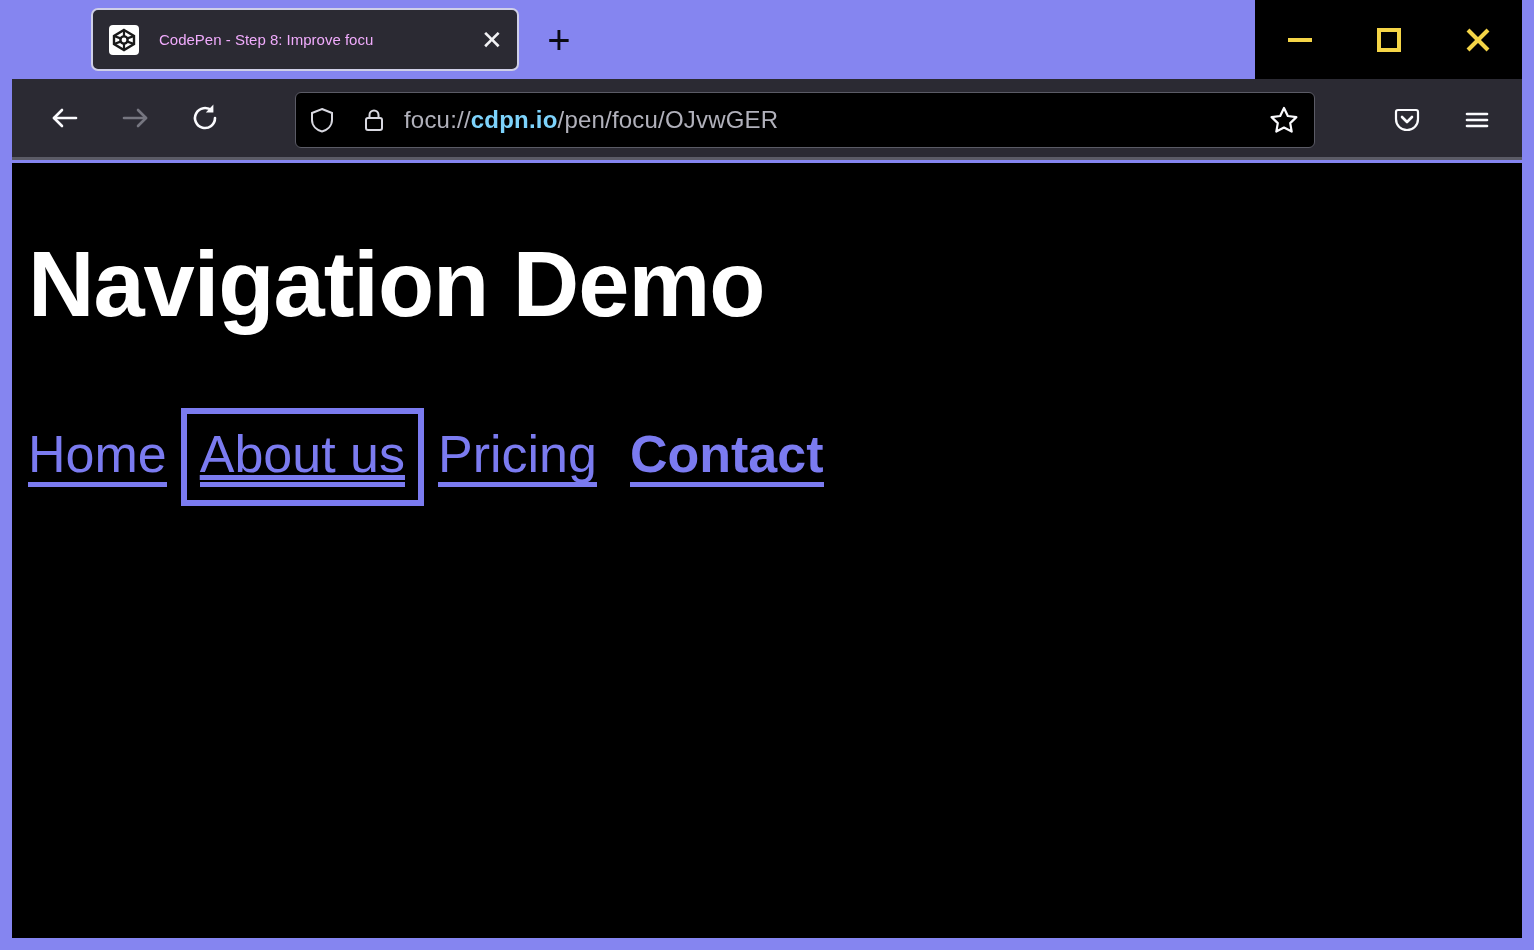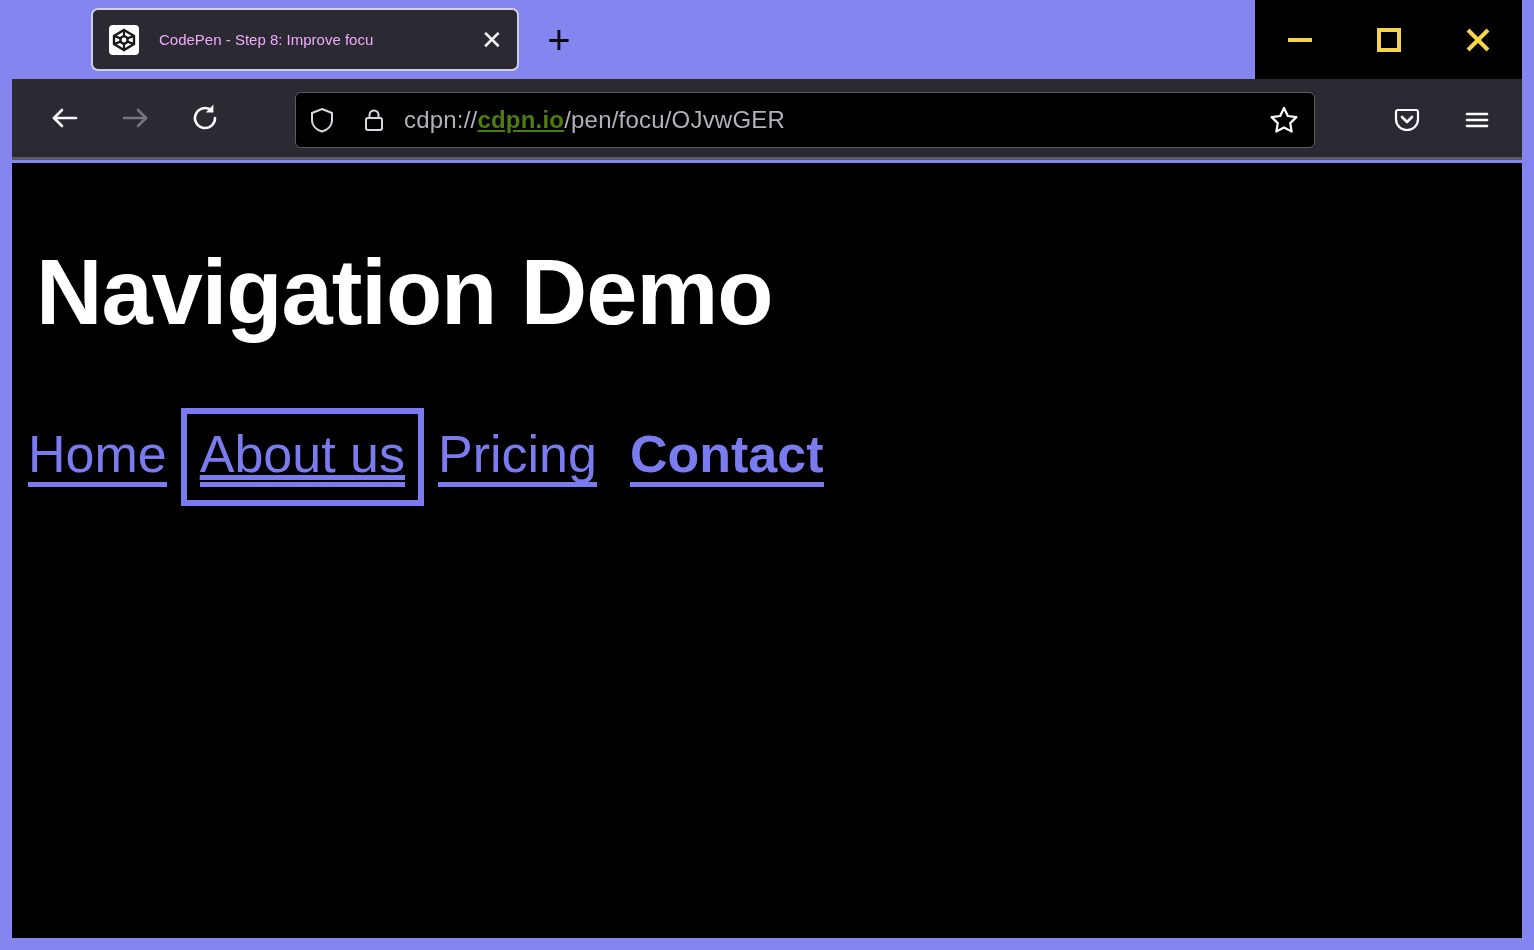--- a/index.html
+++ b/index.html
@@ -155,21 +155,21 @@
   #shield-icon-wrap, #lock-icon-wrap { width: 52px; height: 46px; display:flex; align-items:center; justify-content:center; flex:0 0 auto; }
   #url-text {
     flex: 1 1 auto;
     font-size: 24px;
     color: #b1b1bb;
     white-space: nowrap;
     overflow: hidden;
     letter-spacing: 0.2px;
     margin-left: 4px;
   }
-  #url-text b { color: #4d7c0f; font-weight: 700; text-decoration: underline; }
+  #url-text b { color: #7dd3fc; font-weight: 700; }
   #star-button {
     position: absolute;
     right: 6px;
     top: 4px;
     width: 48px;
     height: 46px;
     display:flex; align-items:center; justify-content:center;
   }
   #right-buttons {
     position: absolute;
@@ -183,21 +183,21 @@
   #viewport {
     position: absolute;
     left: 12px;
     top: 163px;
     width: 1510px;
     height: 775px;
     background: #000000;
     overflow: hidden;
   }
   #page-heading {
-    margin: 8px;
+    margin: 0;
     position: absolute;
     left: 16px;
     top: 75px;
     font-size: 92px;
     font-weight: 700;
     color: #ffffff;
     letter-spacing: -1px;
     line-height: 1;
     white-space: nowrap;
   }
@@ -295,21 +295,21 @@
         <svg width="28" height="28" viewBox="0 0 28 28" aria-hidden="true">
           <path d="M14 3 L24 7 V14 C24 20 19 24 14 25.5 C9 24 4 20 4 14 V7 Z" fill="none" stroke="#d8d8e0" stroke-width="2"></path>
         </svg>
       </span>
       <span id="lock-icon-wrap">
         <svg width="28" height="28" viewBox="0 0 28 28" aria-hidden="true">
           <rect x="6" y="12" width="16" height="12" rx="2" fill="none" stroke="#d8d8e0" stroke-width="2"></rect>
           <path d="M9.5 12 V9 a4.5 4.5 0 0 1 9 0 V12" fill="none" stroke="#d8d8e0" stroke-width="2"></path>
         </svg>
       </span>
-      <span id="url-text"><span>cdpn://</span><b>cdpn.io</b><span>/pen/focu/OJvwGER</span></span>
+      <span id="url-text"><span>focu://</span><b>cdpn.io</b><span>/pen/focu/OJvwGER</span></span>
       <span id="star-button">
         <svg width="32" height="32" viewBox="0 0 32 32" aria-hidden="true">
           <polygon points="16,4 19.8,12 28.4,13.1 22.2,19.1 23.7,27.6 16,23.6 8.3,27.6 9.8,19.1 3.6,13.1 12.2,12" fill="none" stroke="#fbfbfe" stroke-width="2.2" stroke-linejoin="round"></polygon>
         </svg>
       </span>
     </div>
 
     <div id="right-buttons">
       <div class="navbtn">
         <svg width="32" height="32" viewBox="0 0 32 32" aria-hidden="true">

